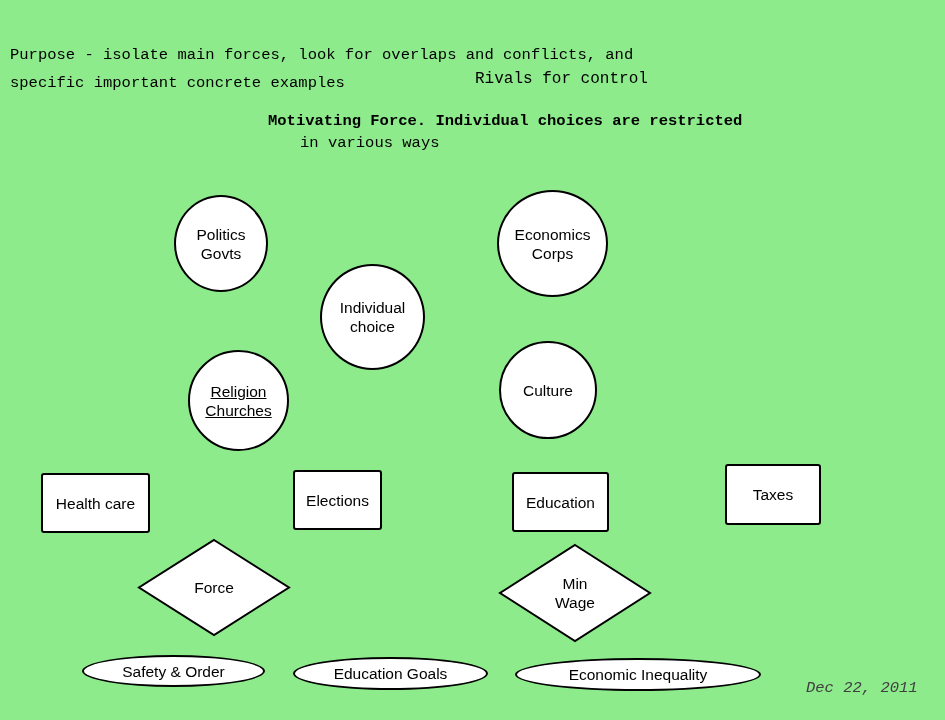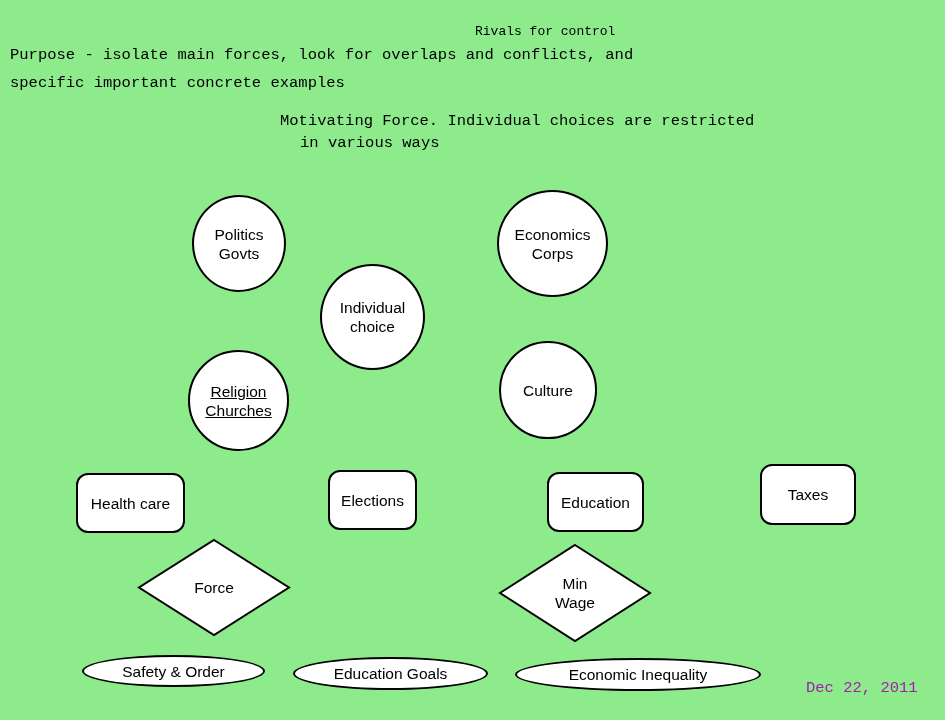--- a/index.html
+++ b/index.html
@@ -24,23 +24,24 @@
     font-family: "Liberation Mono", monospace;
     font-size: 15.5px;
     line-height: 22px;
     color: #000000;
     white-space: pre;
     position: absolute;
   }
   .title-text {
     position: absolute;
     font-family: "Liberation Mono", monospace;
-    font-size: 13px;
+    font-size: 16px;
     color: #000000;
     white-space: pre;
+    margin-top: 46px;
   }
   .node {
     position: absolute;
     box-sizing: border-box;
     background: #ffffff;
     border: 2px solid #000000;
     display: flex;
     align-items: center;
     justify-content: center;
     text-align: center;
@@ -49,22 +50,21 @@
     font-size: 15.5px;
     line-height: 19px;
   }
   .circle {
     border-radius: 50%;
   }
   .pill {
     border-radius: 50%/50%;
   }
   .rect {
-    border-radius: 12px;
-    margin-left: 35px;
+    border-radius: 3px;
   }
   .node .label {
     display: block;
     padding: 0 2px;
   }
   .diamond-wrap {
     position: absolute;
   }
   .diamond-wrap svg {
     position: absolute;
@@ -85,40 +85,41 @@
     font-family: "Liberation Sans", sans-serif;
     font-size: 15.5px;
     line-height: 19px;
     color: #000000;
     pointer-events: none;
   }
   .date-text {
     position: absolute;
     font-family: "Liberation Mono", monospace;
     font-size: 15.5px;
-    color: #a21caf;
+    color: #404040;
     white-space: pre;
+    font-style: italic;
   }
 </style>
 </head>
 <body>
 
 <div id="canvas">
 
   <div class="title-text" style="left:475px; top:24px;">Rivals for control</div>
 
   <div class="mono" style="left:10px; top:44px;text-align:center;">Purpose - isolate main forces, look for overlaps and conflicts, and</div>
 
   <div class="mono" style="left:10px; top:72px;">specific important concrete examples</div>
 
-  <div class="mono" style="left:280px; top:110px;">Motivating Force. Individual choices are restricted</div>
+  <div class="mono" style="left:268px; top:110px;font-weight:bold;">Motivating Force. Individual choices are restricted</div>
 
   <div class="mono" style="left:266px; top:132px;margin-left:34px;">in various ways</div>
 
-  <div class="node circle" style="left:192px; top:195px; width:94px; height:97px;">
+  <div class="node circle" style="left:174px; top:195px; width:94px; height:97px;">
     <span class="label"><span>Politics</span><br><span>Govts</span></span>
   </div>
 
   <div class="node circle" style="left:497px; top:190px; width:111px; height:107px;">
     <span class="label"><span>Economics</span><br><span>Corps</span></span>
   </div>
 
   <div class="node circle" style="left:320px; top:264px; width:105px; height:106px;">
     <span class="label"><span>Individual</span><br><span>choice</span></span>
   </div>

